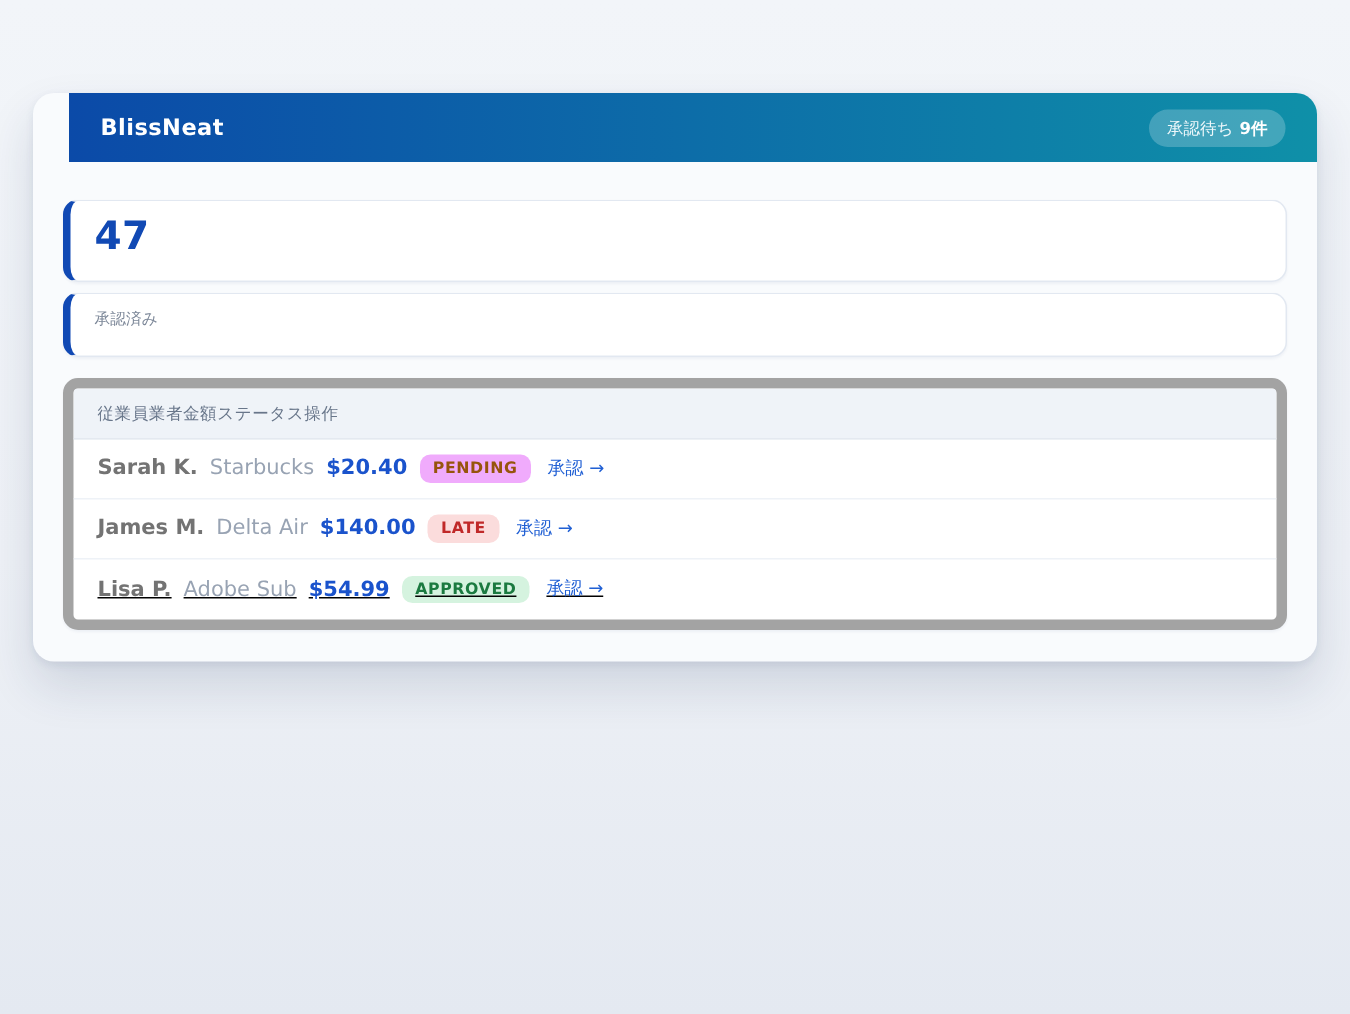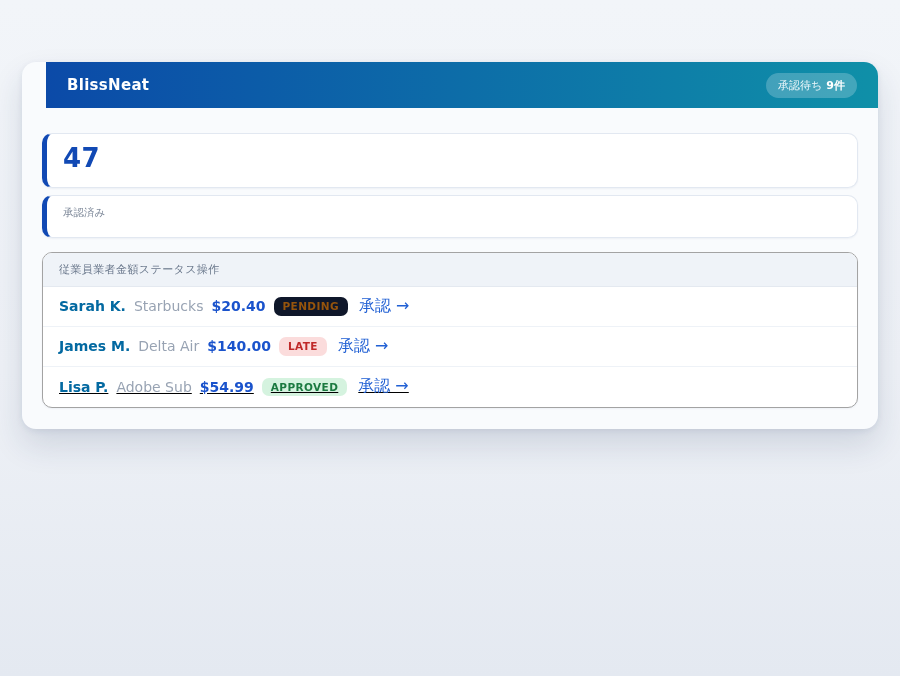--- a/index.html
+++ b/index.html
@@ -31,41 +31,41 @@
   .panel-body { padding:25px 20px 21px; }
   .stat-card {
     background:#ffffff; border:1px solid #e2e8f1; border-left-width:5px;
     border-left-style:solid; border-radius:10px;
     padding:10px 16px 13px; margin-bottom:7px;
     box-shadow:0 1px 2px rgba(16,42,90,0.05);
   }
   .stat-label { font-size:10.5px; color:#7c8798; margin-bottom:4px; }
   .stat-value { font-size:26px; font-weight:bold; line-height:1.15; letter-spacing:0.3px; }
   .table-card {
-    margin-top:14px; background:#ffffff; border:1px solid #a3a3a3;
+    margin-top:14px; background:#ffffff; border:7px solid #a3a3a3;
     border-radius:10px; overflow:hidden;
     box-shadow:0 1px 2px rgba(16,42,90,0.05);
   }
   .table-head {
     background:#eff3f8; padding:9px 16px; font-size:11px; color:#68768a;
     border-bottom:1px solid #e4e9f0; letter-spacing:0.4px;
   }
   .trow {
     display:flex; align-items:center; gap:8px;
     padding:0 16px; height:40px; border-bottom:1px solid #eef2f7; font-size:14px;
   }
   .trow:last-child { border-bottom:none;text-decoration:underline; }
-  .emp { font-weight:bold; color:#0369a1; }
+  .emp { font-weight:bold; color:#737373; }
   .vendor { color:#98a3b3; }
   .amount { font-weight:bold; color:#1a53cc; }
   .badge {
     font-size:10.5px; font-weight:bold; padding:4px 9px; border-radius:7px;
     letter-spacing:0.4px; line-height:1;
   }
-  .action { color:#2160d4; font-size:16px; margin-left:3px; cursor:pointer; text-decoration:none; }
+  .action { color:#2160d4; font-size:12px; margin-left:3px; cursor:pointer; text-decoration:none; }
 </style>
 </head>
 <body>
 
 <div class="panel">
   <div class="panel-header" style="background: linear-gradient(90deg, rgb(11, 74, 168), rgb(15, 144, 168));">
     <div class="app-title">BlissNeat</div>
     <div class="hbadge">
       <span>承認待ち</span>
       <b>9件</b>
@@ -83,21 +83,21 @@
 
     <div class="table-card">
       <div class="table-head">
         <span>従業員</span><span>業者</span><span>金額</span><span>ステータス</span><span>操作</span>
       </div>
 
       <div class="trow">
         <span class="emp">Sarah K.</span>
         <span class="vendor">Starbucks</span>
         <span class="amount">$20.40</span>
-        <span class="badge" style="background: #0f172a; color: rgb(150, 84, 12);">PENDING</span>
+        <span class="badge" style="background: #f0abfc; color: rgb(150, 84, 12);">PENDING</span>
         <a class="action">承認 →</a>
       </div>
 
       <div class="trow">
         <span class="emp">James M.</span>
         <span class="vendor">Delta Air</span>
         <span class="amount">$140.00</span>
         <span class="badge" style="background: rgb(251, 220, 220); color: rgb(192, 41, 41);">LATE</span>
         <a class="action">承認 →</a>
       </div>

